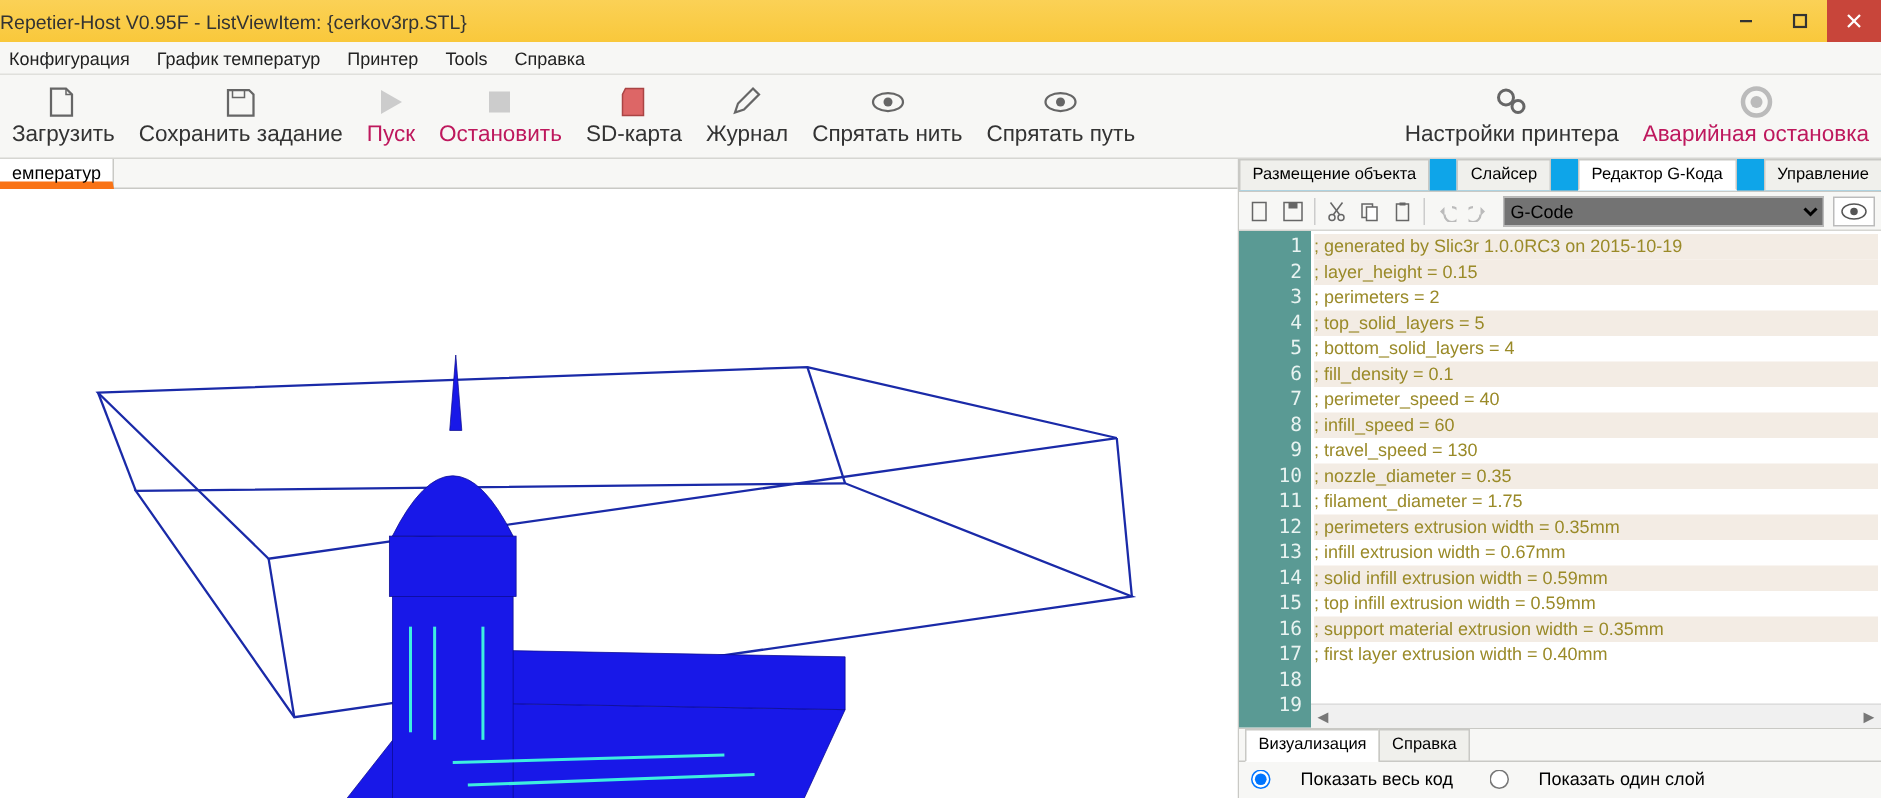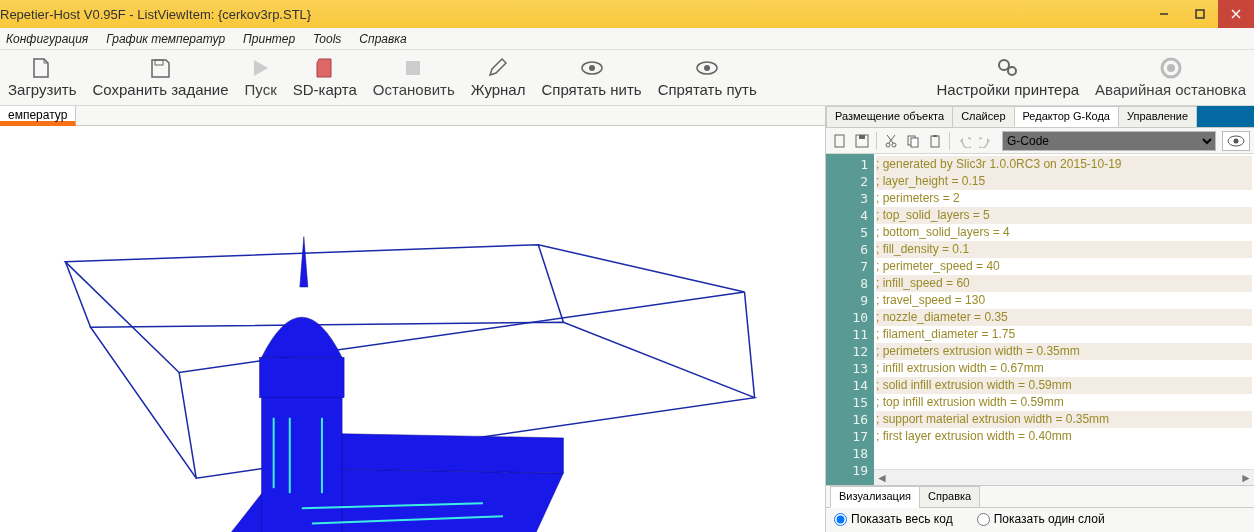--- a/index.html
+++ b/index.html
@@ -6,44 +6,44 @@
 body { background: #f0f0f0; width: 1254px; height: 532px; overflow: hidden; display: flex; flex-direction: column; }
 
 
 .titlebar { height: 28px; background: linear-gradient(to bottom, #fbd156, #f9c83b); display: flex; align-items: center; }
 .titlebar .title { flex: 1; text-align: left; color: #333; font-size: 13px; }
 .titlebar .wbtns { display: flex; height: 100%; }
 .titlebar .wbtn { width: 36px; display: flex; align-items: center; justify-content: center; cursor: pointer; }
 .titlebar .close { background: #c8453a; color: #fff; }
 
 
-.menubar { height: 22px; background: #f7f7f5; display: flex; align-items: center; padding: 0 6px; gap: 18px; border-bottom: 1px solid #e0e0dc; font-style: italic; }
+.menubar { height: 22px; background: #f7f7f5; display: flex; align-items: center; padding: 0 6px; gap: 18px; border-bottom: 1px solid #e0e0dc; }
 .menubar span { color: #222; cursor: pointer; }
 
 
 .toolbar { height: 56px; background: #f7f7f5; display: flex; align-items: center; border-bottom: 1px solid #d6d6d2; }
 .tbtn { display: flex; flex-direction: column; align-items: center; justify-content: center; gap: 2px; padding: 0 8px; height: 100%; cursor: pointer; color: #333;}
-.tbtn.disabled { color: #404040; }
+.tbtn.disabled { color: #be185d; }
 .tbtn svg { width: 24px; height: 22px; }
 .tbtn .lbl { font-size: 15px; white-space: nowrap; }
 .tspacer { flex: 1; }
 
 
 .main { flex: 1; display: flex; min-height: 0; }
 
 
 .left { flex: 1; display: flex; flex-direction: column; background: #fff; border-right: 1px solid #c9c9c5; min-width:0;}
 .left-tabs { height: 20px; background: #f7f7f5; display: flex; border-bottom: 1px solid #c9c9c5; }
 .left-tabs .tab { padding: 2px 8px; border-right: 1px solid #c9c9c5; background: #fff; border-bottom: 5px solid #f97316; margin-bottom:-1px;}
 .viewport { flex: 1; position: relative; background: #fff; overflow:hidden;}
 .viewport svg { position: absolute; inset: 0; }
 
 
 .right { width: 428px; display: flex; flex-direction: column; background: #f7f7f5; }
-.rtabs { height: 22px; display: flex; background: #0369a1; border-bottom: 1px solid #c9c9c5; }
+.rtabs { height: 22px; display: flex; background: #0ea5e9; border-bottom: 1px solid #c9c9c5; justify-content: space-between; }
 .rtabs .tab { padding: 3px 8px; border: 1px solid #c9c9c5; border-bottom: none; margin-right: -1px; background: #f0f0ec; cursor:pointer; font-size:11px;}
 .rtabs .tab.active { background: #fff; border-bottom: 1px solid #fff; position:relative; z-index:1;}
 
 .editbar { height: 26px; background: #f7f7f5; display: flex; align-items: center; padding: 0 4px; gap: 2px; border-bottom: 1px solid #d6d6d2;}
 .editbar .ib { width: 20px; height: 20px; display: flex; align-items:center; justify-content:center; cursor:pointer; color:#555;}
 .editbar .ib.disabled { color: #bbb; }
 .editbar .sep { width:1px; height:18px; background:#ccc; margin:0 2px;}
 .editbar select { flex:1; height:20px; border:1px solid #bbb; background:#737373; margin-left:4px; font-size:12px;}
 .editbar .eye { width:28px; height:20px; border:1px solid #bbb; margin-left:4px; display:flex; align-items:center; justify-content:center; background:#fff; cursor:pointer;}
 
@@ -56,21 +56,21 @@
 .code .hscroll { position:absolute; bottom:0; left:48px; right:0; height:16px; background:#f0f0f0; border-top:1px solid #ddd; display:flex; align-items:center;}
 .code .hscroll .thumb-l { width:16px; text-align:center; color:#777;}
 .code .hscroll .thumb-r { width:16px; text-align:center; color:#777;}
 .code .hscroll .track { flex:1; position:relative;}
 
 .viz { border-top:1px solid #c9c9c5; background:#f7f7f5; padding-bottom:2px;}
 .viz .vtabs { height:22px; display:flex; border-bottom:1px solid #c9c9c5; padding-left:4px;}
 .viz .vtabs .tab{ padding:3px 8px; border:1px solid #c9c9c5; background:#fff; border-bottom:1px solid #fff; margin-bottom:-1px; margin-right:-1px; cursor:pointer; font-size:11px;}
 .viz .vtabs .tab.inactive{ background:#f0f0ec; border-bottom:1px solid #c9c9c5;}
 .viz .opts { display:flex; gap:24px; padding:4px 8px;}
-.viz label { display:flex; align-items:center; gap:4px; font-size:11px; cursor:pointer;}
+.viz label { display:flex; align-items:center; gap:20px; font-size:11px; cursor:pointer;}
 </style>
 </head>
 <body>
 
 <div class="titlebar">
   <div class="title">Repetier-Host V0.95F - ListViewItem: {cerkov3rp.STL}</div>
   <div class="wbtns">
     <div class="wbtn">
       <svg width="10" height="10">
           <line x1="1" y1="5" x2="9" y2="5" stroke="#333" stroke-width="1.5"></line>
@@ -112,31 +112,31 @@
         <rect x="6" y="3" width="8" height="5" fill="none" stroke="#666"></rect>
       </svg>
     <span class="lbl">Сохранить задание</span>
   </div>
   <div class="tbtn disabled">
     <svg>
         <path d="M5 3l14 8-14 8z" fill="#ccc"></path>
       </svg>
     <span class="lbl">Пуск</span>
   </div>
+  <div class="tbtn disabled">
+    <svg>
+        <rect x="4" y="4" width="14" height="14" fill="#ccc"></rect>
+      </svg>
+    <span class="lbl">Остановить</span>
+  </div>
   <div class="tbtn">
     <svg>
         <path d="M6 2h12v18H4V6z" fill="#d66" stroke="#a44"></path>
       </svg>
     <span class="lbl">SD-карта</span>
-  </div>
-  <div class="tbtn disabled">
-    <svg>
-        <rect x="4" y="4" width="14" height="14" fill="#ccc"></rect>
-      </svg>
-    <span class="lbl">Остановить</span>
   </div>
   <div class="tbtn">
     <svg>
         <path d="M4 18l2-6 10-10 4 4-10 10-6 2z" fill="none" stroke="#666" stroke-width="1.5"></path>
       </svg>
     <span class="lbl">Журнал</span>
   </div>
   <div class="tbtn">
     <svg>
         <ellipse cx="12" cy="11" rx="10" ry="6" fill="none" stroke="#666" stroke-width="1.5"></ellipse>

